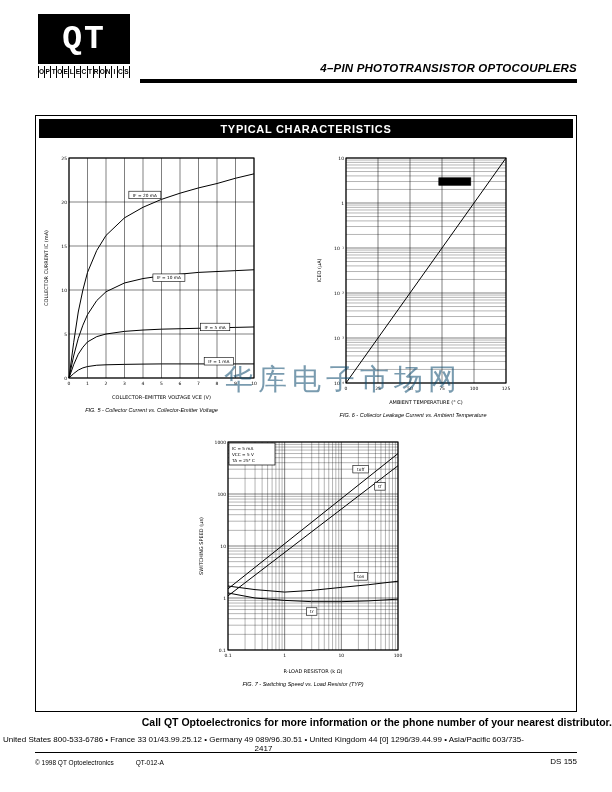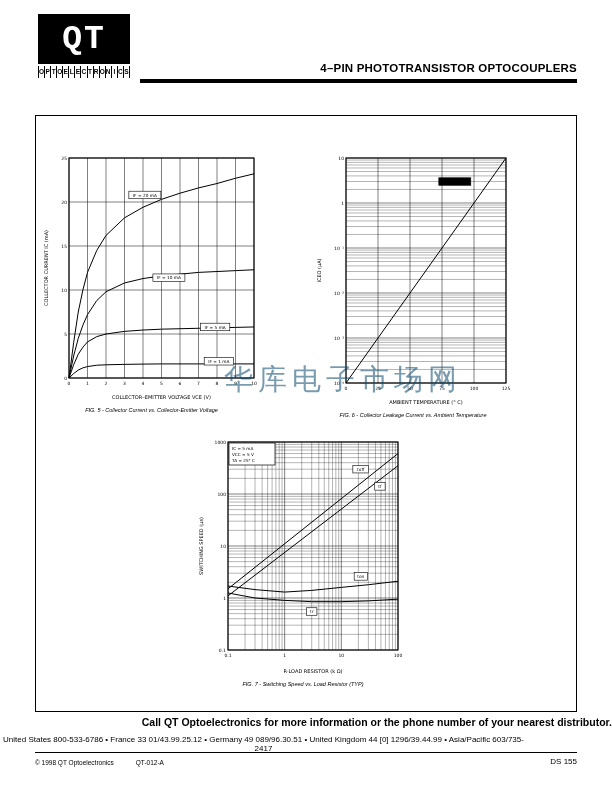--- a/index.html
+++ b/index.html
@@ -6,21 +6,21 @@
   html,body{background:#ffffff;}
   body{width:612px;height:792px;position:relative;font-family:"Liberation Sans",sans-serif;color:#000;overflow:hidden;}
 
   
   .logo-box{position:absolute;left:38px;top:14px;width:92px;height:50px;background:#000;color:#fff;
             display:flex;align-items:center;justify-content:center;font-family:Liberation Mono, monospace;
             font-weight:bold;font-size:33px;letter-spacing:2px;}
   .logo-sub{position:absolute;left:38px;top:66px;width:92px;display:flex;}
   .ls{flex:1;text-align:center;font-size:6.5px;font-weight:bold;line-height:12px;height:12px;border-left:1px solid #000;}
   .ls:last-child{border-right:1px solid #000;}
-  .doc-title{position:absolute;right:35px;top:62px;font-size:11.5px;font-weight:bold;letter-spacing:0.2px;}
+  .doc-title{position:absolute;right:35px;top:62px;font-size:11.5px;font-weight:bold;letter-spacing:0.2px;font-style:italic;}
   .header-rule{position:absolute;left:140px;top:79px;width:437px;height:3.5px;background:#000;}
 
   
   .content-box{position:absolute;left:35px;top:115px;width:542px;height:597px;border:1.5px solid #000;}
   .section-bar{position:absolute;left:3px;top:3px;right:3px;height:19px;background:#000;color:#fff;
                display:flex;align-items:center;justify-content:center;font-size:11px;font-weight:bold;letter-spacing:0.7px;}
 
   .figure{position:absolute;display:flex;flex-direction:column;align-items:center;}
   #fig5{left:5px;top:30px;}
   #fig6{left:278px;top:30px;}
@@ -57,20 +57,21 @@
     <span class="ls">O</span>
     <span class="ls">N</span>
     <span class="ls">I</span>
     <span class="ls">C</span>
     <span class="ls">S</span>
   </div>
 <div class="doc-title">4–PIN PHOTOTRANSISTOR OPTOCOUPLERS</div>
 <div class="header-rule"></div>
 
 <div class="content-box">
+  <div class="section-bar">TYPICAL CHARACTERISTICS</div>
 
   <div class="figure" id="fig5">
     <div class="chart-host">
         <svg width="221" height="258" viewBox="0 0 221 258">
           <line x1="28" y1="232" x2="28" y2="12" stroke="#000" stroke-width="0.5"></line>
           <line x1="46.5" y1="232" x2="46.5" y2="12" stroke="#000" stroke-width="0.5"></line>
           <line x1="65" y1="232" x2="65" y2="12" stroke="#000" stroke-width="0.5"></line>
           <line x1="83.5" y1="232" x2="83.5" y2="12" stroke="#000" stroke-width="0.5"></line>
           <line x1="102" y1="232" x2="102" y2="12" stroke="#000" stroke-width="0.5"></line>
           <line x1="120.5" y1="232" x2="120.5" y2="12" stroke="#000" stroke-width="0.5"></line>

